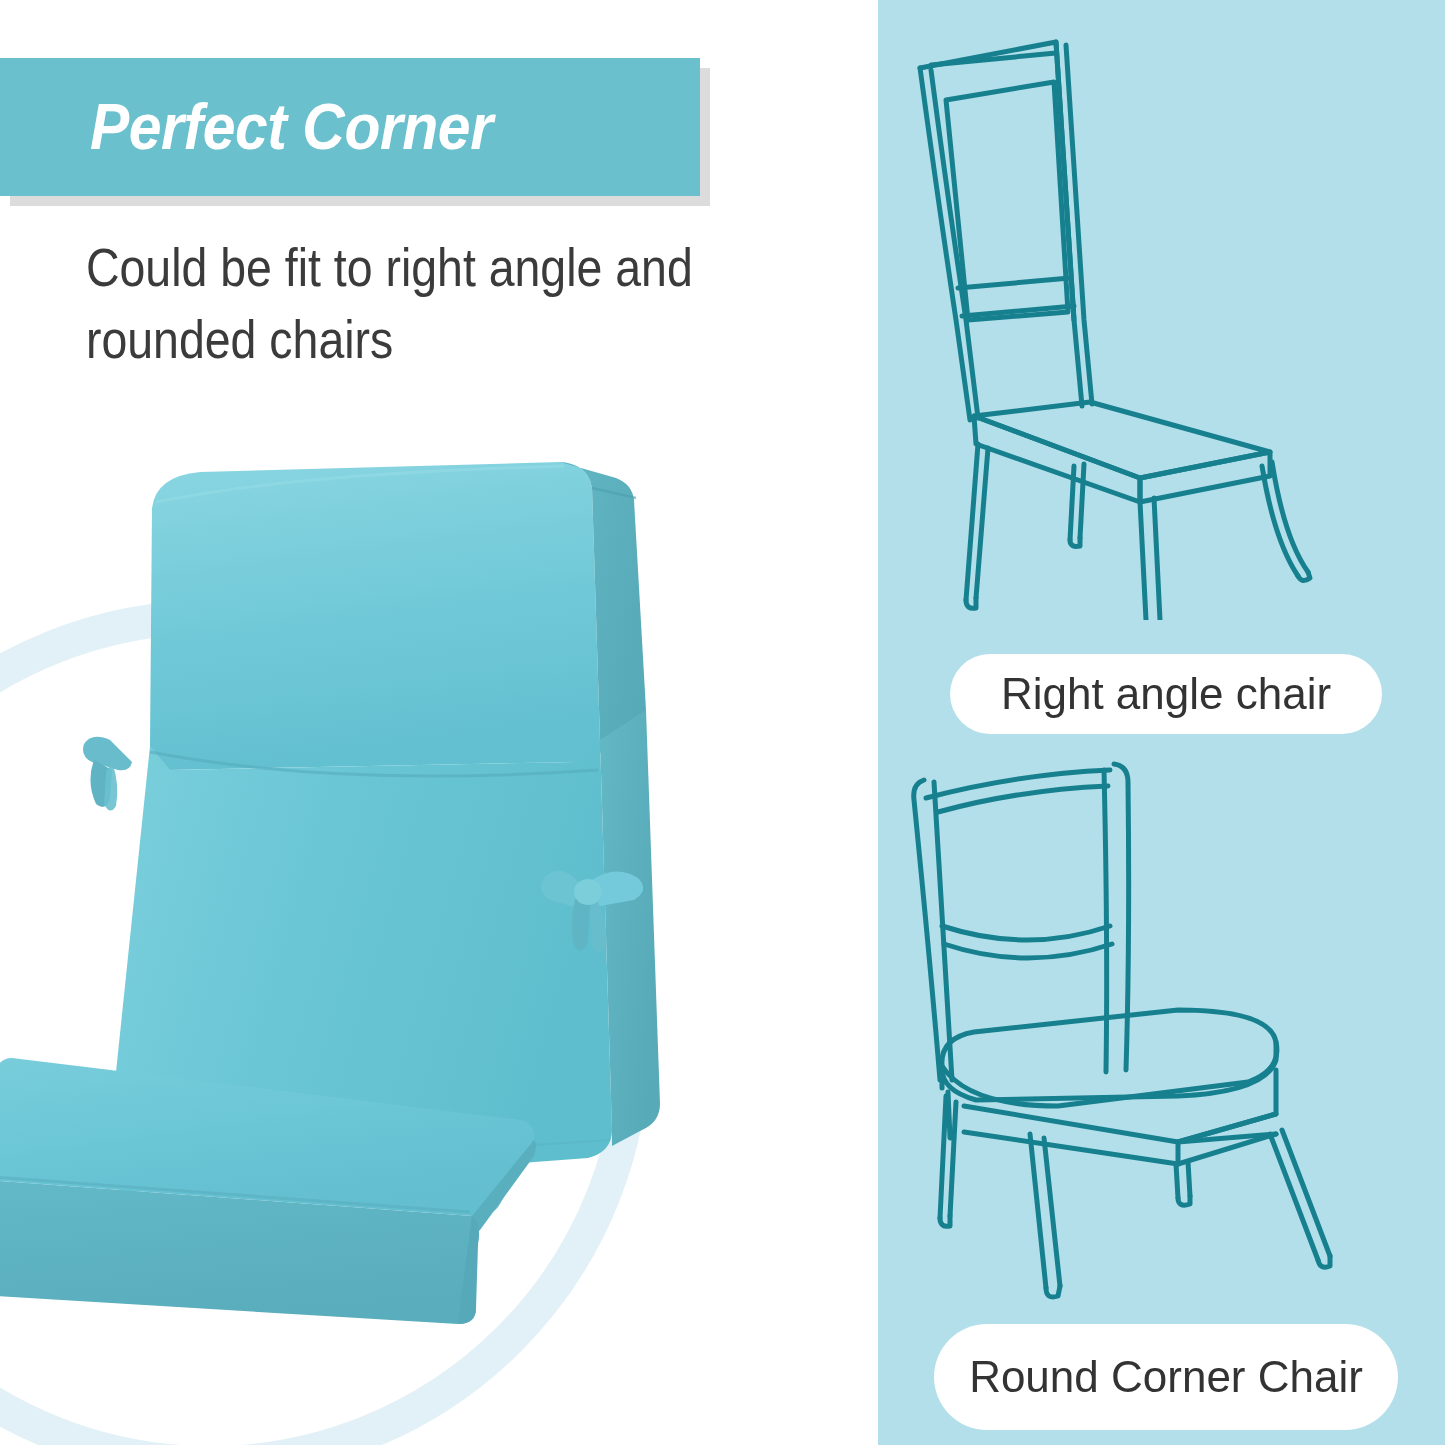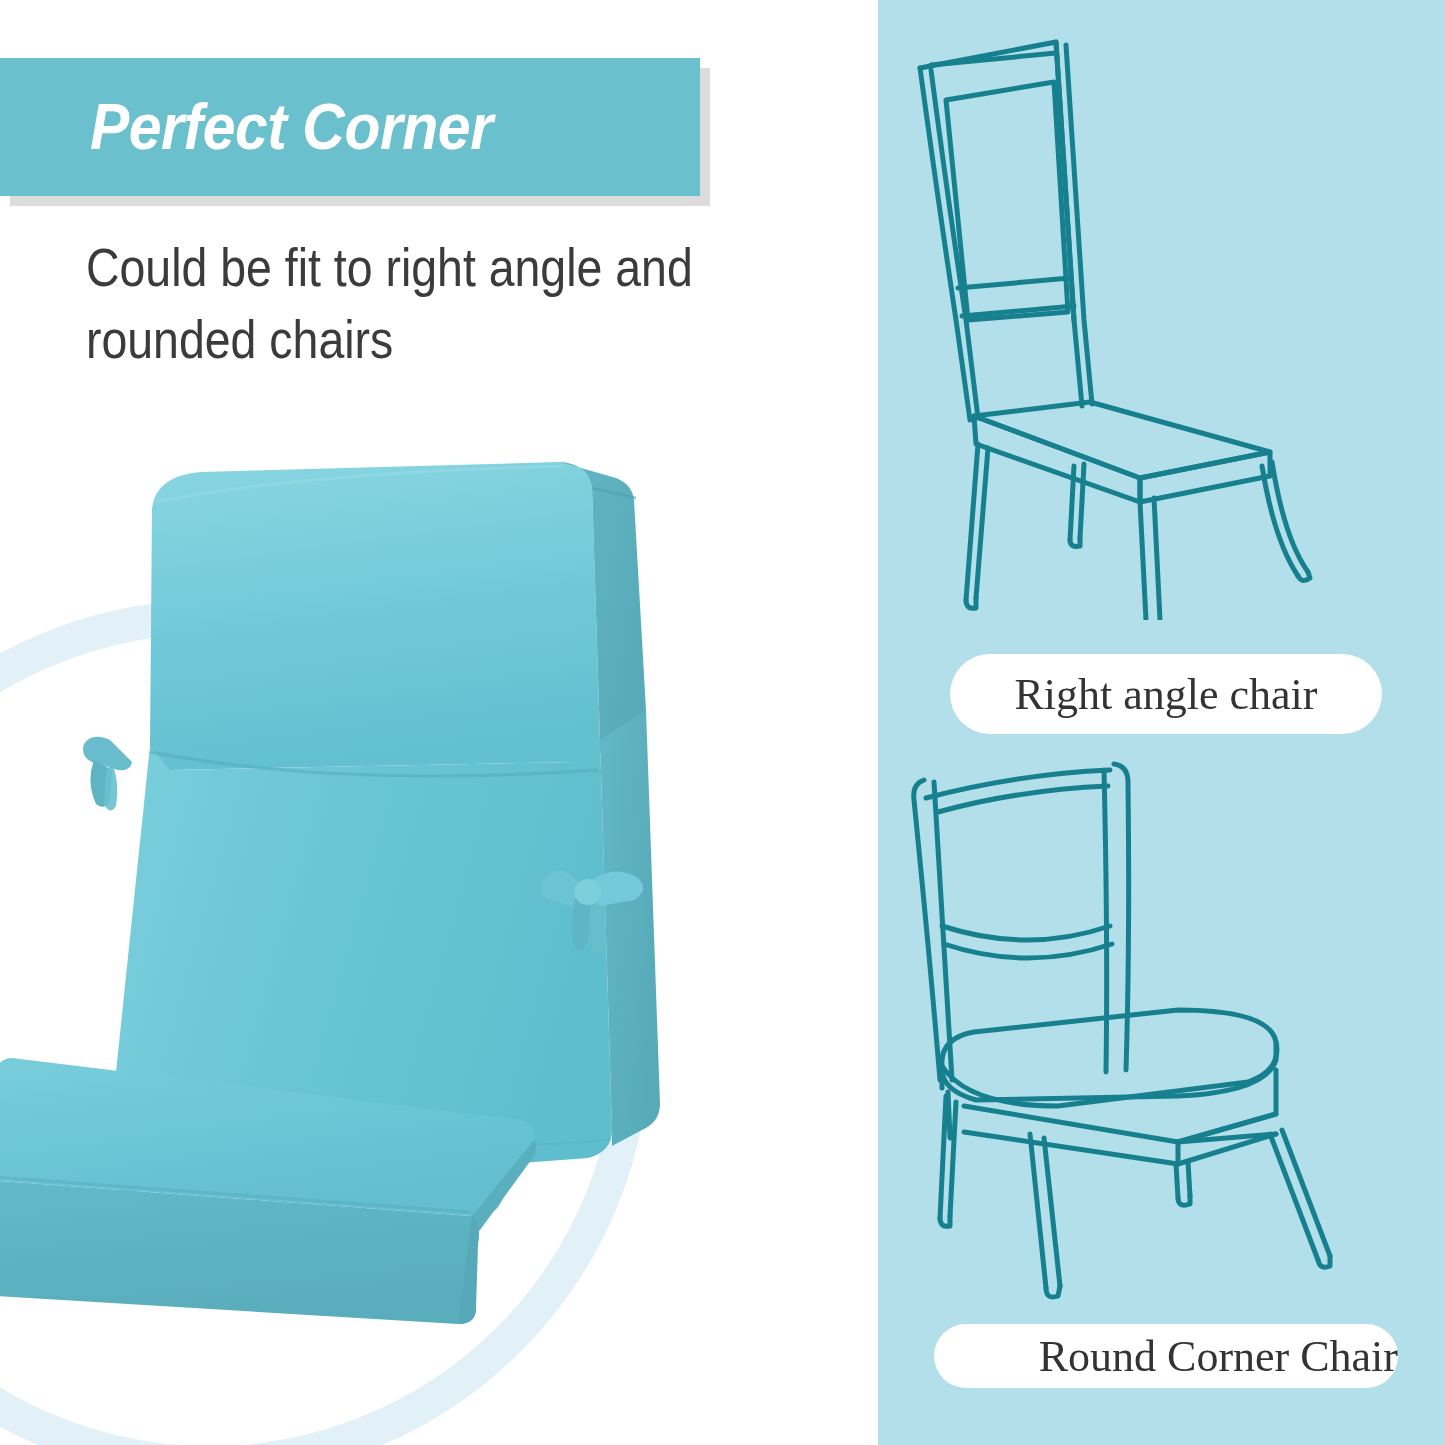--- a/index.html
+++ b/index.html
@@ -116,36 +116,35 @@
   .chair-svg { width: 100%; height: 100%; display: block; }
 
   .pill {
     position: absolute;
     background: #ffffff;
     border-radius: 60px;
     display: flex;
     align-items: center;
     justify-content: center;
     color: #333333;
-    font-family: Liberation Serif, serif;
+    font-family: Liberation Sans, sans-serif;
     font-size: 44px;
     white-space: nowrap;
   }
   .pill.label-one {
     left: 72px;
     top: 654px;
     width: 432px;
     height: 80px;
   }
   .pill.label-two {
     left: 56px;
     top: 1324px;
     width: 464px;
-    height: 64px;
-    justify-content: flex-end;
+    height: 106px;
   }
 </style>
 </head>
 <body>
 
 <div class="page">
 
   <div class="left-panel">
 
     <div class="banner-shadow"></div>

